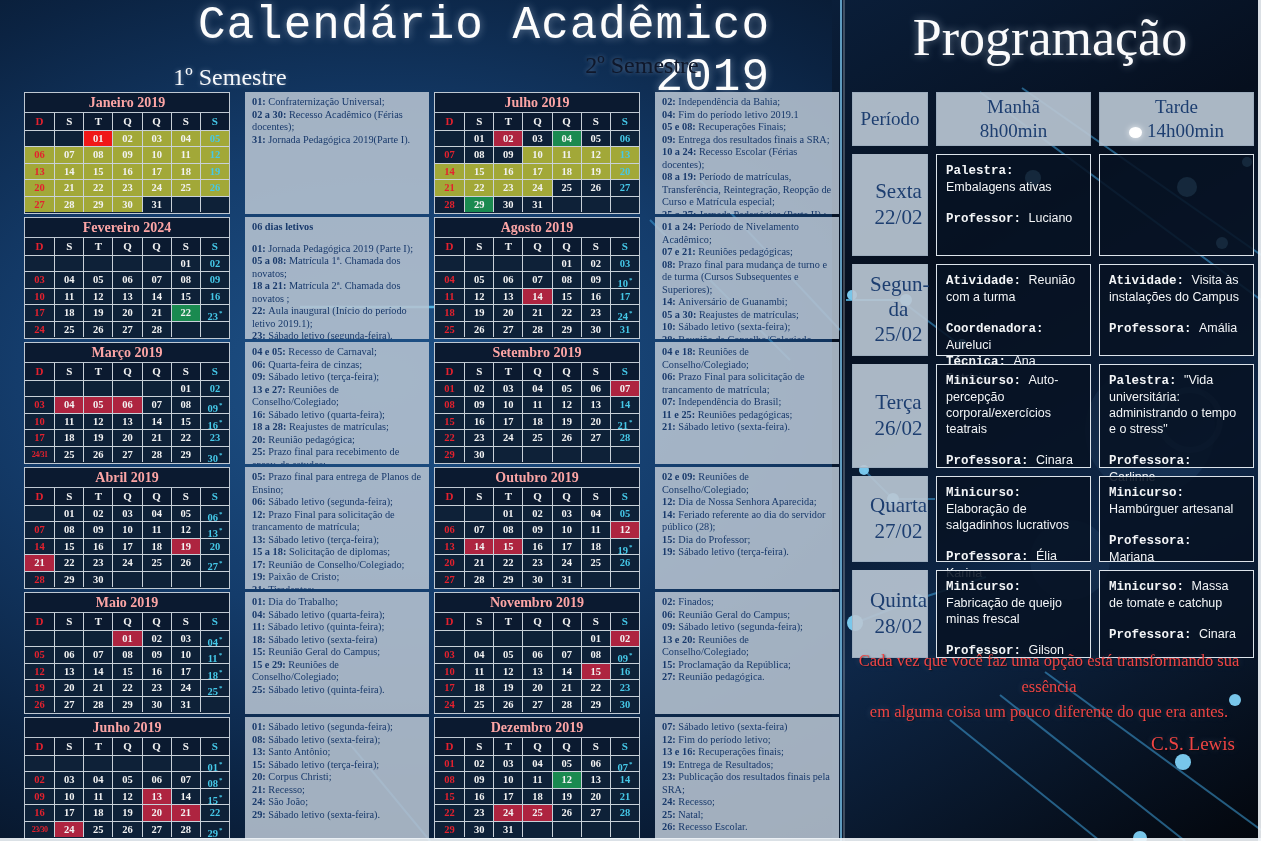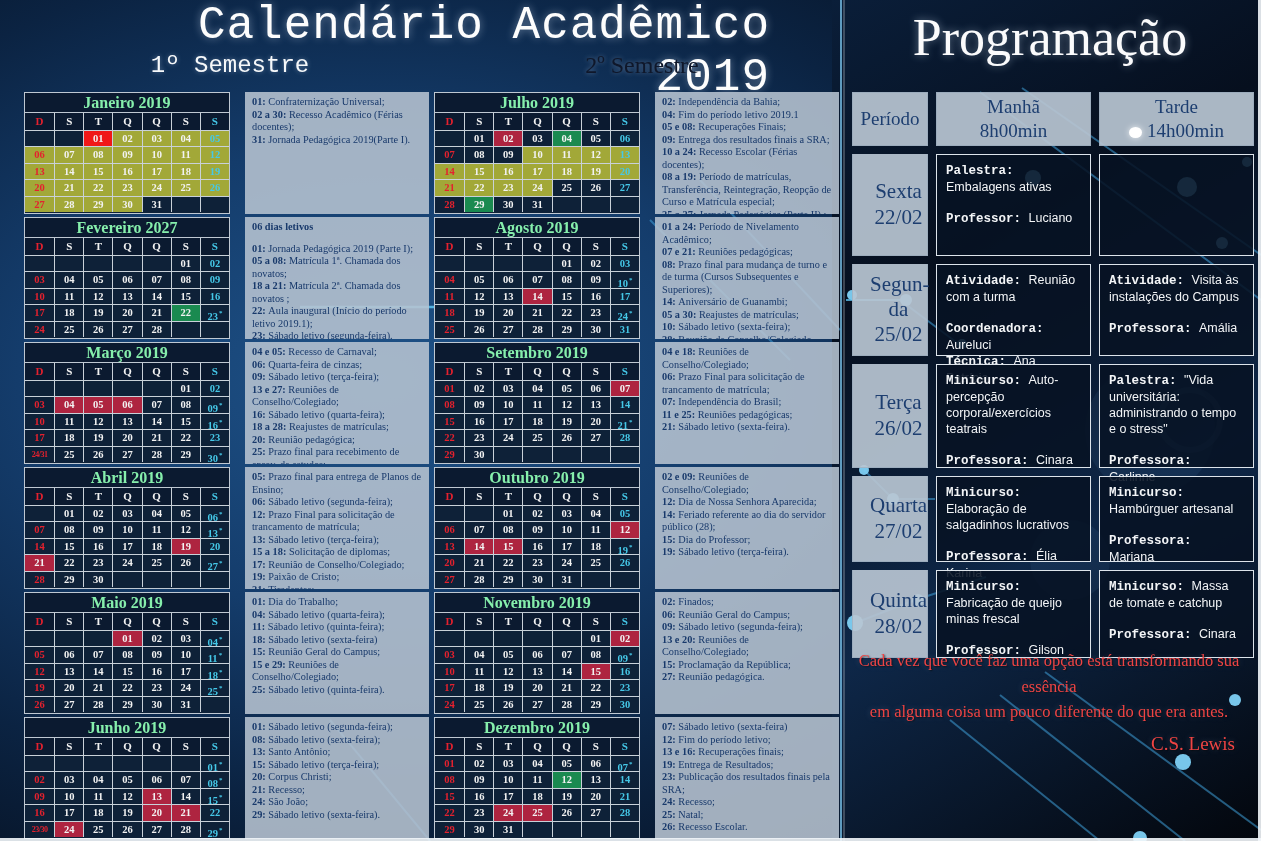--- a/index.html
+++ b/index.html
@@ -13,30 +13,30 @@
   .right-shade{position:absolute;left:832px;top:0;width:429px;height:841px;z-index:0;
     background:linear-gradient(150deg,#0a1e39 0%,#060f1e 30%,#0e2748 62%,#03060c 100%);}
   .edge-right{position:absolute;right:0;top:0;width:3px;height:100%;background:rgba(243,247,251,.9);z-index:3;}
   .edge-bottom{position:absolute;bottom:0;left:0;width:100%;height:3px;background:rgba(243,247,251,.9);z-index:3;}
 
   .content{position:absolute;left:0;top:0;z-index:1;width:1261px;height:841px;}
 
   
   .main-title{position:absolute;left:70px;top:0;width:700px;text-align:right;
     color:#fdfdfd;font-size:46px;letter-spacing:1px;text-shadow:0 0 8px rgba(220,235,255,.45);font-family:Liberation Mono, monospace;}
-  .sub-left{position:absolute;left:120px;top:52px;width:220px;text-align:center;color:#f6f8fa;font-size:24px;text-shadow:0 0 5px rgba(210,230,255,.4);font-family:Liberation Mono, monospace;}
+  .sub-left{position:absolute;left:120px;top:64px;width:220px;text-align:center;color:#f6f8fa;font-size:24px;text-shadow:0 0 5px rgba(210,230,255,.4);}
   .sub-right{position:absolute;left:532px;top:52px;width:220px;text-align:center;color:#0f172a;font-size:24px;text-shadow:0 0 5px rgba(210,230,255,.4);}
 
   .months{position:absolute;left:24px;top:92px;width:815px;
     display:grid;grid-template-columns:1fr 1fr;grid-template-rows:repeat(6,122px);
     grid-auto-flow:column;column-gap:5px;row-gap:3px;}
   .month-block{display:flex;}
   .cal{width:206px;background:#0e2138;border:1px solid #bfc8d2;box-sizing:border-box;flex:none;}
-  .cal-title{height:19px;line-height:19px;text-align:center;color:#86efac;background:#0b1a30;
-    font-weight:bold;font-size:16px;border-bottom:1px solid #bfc8d2;}
+  .cal-title{height:19px;line-height:19px;text-align:center;color:#fca5a5;background:#0b1a30;
+    font-weight:bold;font-size:14px;border-bottom:1px solid #bfc8d2;}
   .cal-grid{display:grid;grid-template-columns:repeat(7,1fr);grid-auto-rows:16.5px;}
   .cal-grid>div{border-left:1px solid #c9d1d9;border-top:1px solid #c9d1d9;
     text-align:center;line-height:16px;font-weight:bold;font-size:10.5px;color:#f2f2f2;
     overflow:hidden;}
   .cal-grid>div:nth-child(7n+1){border-left:none;}
   .cal-grid>div:nth-child(-n+7){border-top:none;background:#0b1a30;font-size:11px;}
   .fg-r{color:#e4212e !important;}
   .fg-c{color:#45c8e8 !important;}
   .bg-o{background:#a2a838;}
   .bg-h{background:#ae2440;}
@@ -176,21 +176,21 @@
           </div>
         </div>
         <div class="notes">
           <div><b>01: </b>Confraternização Universal;</div>
           <div><b>02 a 30: </b>Recesso Acadêmico (Férias docentes);</div>
           <div><b>31: </b>Jornada Pedagógica 2019(Parte I).</div>
         </div>
       </div>
       <div class="month-block">
         <div class="cal">
-          <div class="cal-title">Fevereiro 2027</div>
+          <div class="cal-title">Fevereiro 2024</div>
           <div class="cal-grid">
             <div class="fg-r">D</div>
             <div>S</div>
             <div>T</div>
             <div>Q</div>
             <div>Q</div>
             <div>S</div>
             <div class="fg-c">S</div>
             <div></div>
             <div></div>

